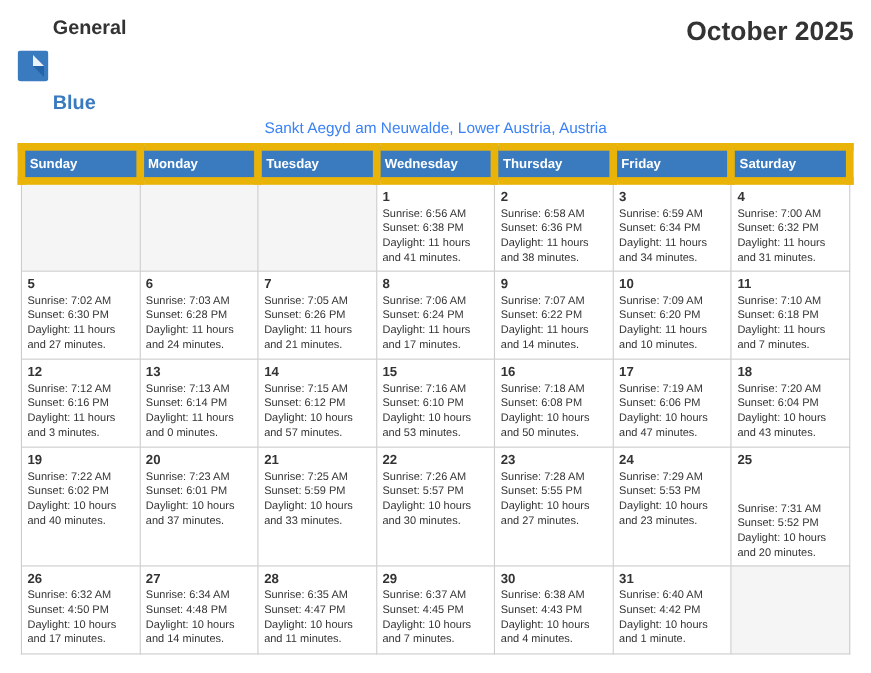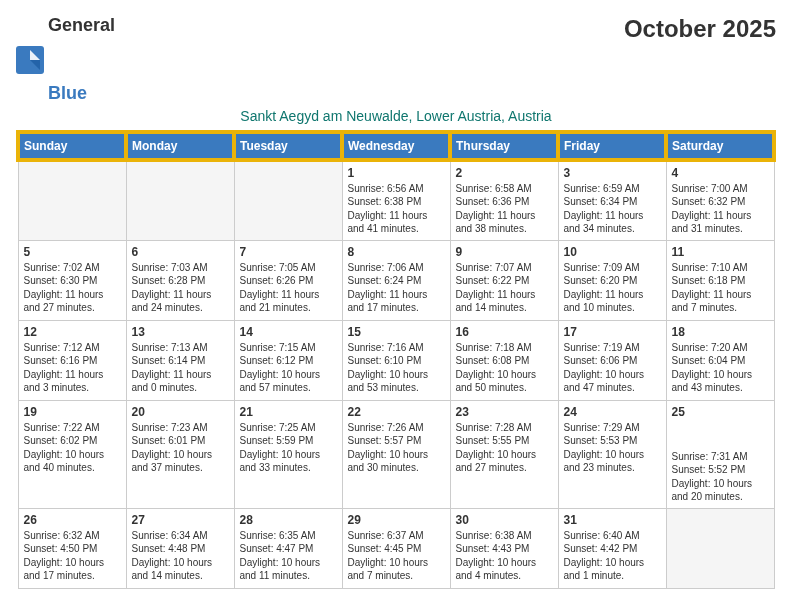--- a/index.html
+++ b/index.html
@@ -45,37 +45,37 @@
       text-align: right;
     }
     .month-title {
       font-size: 24px;
       font-weight: bold;
       color: #333;
       line-height: 1.1;
     }
     .subtitle {
       font-size: 14px;
-      color: #0f766e;
+      color: #3b82f6;
       text-align: center;
       margin-bottom: 6px;
     }
     table {
       width: 100%;
       border-collapse: collapse;
       table-layout: fixed;
     }
     th {
       background: #3a7abf;
       color: #fff;
       font-size: 12px;
       font-weight: bold;
       padding: 5px 4px;
       text-align: left;
-      border: 4px solid #eab308;
+      border: 7px solid #eab308;
     }
     td {
       border: 1px solid #ccc;
       vertical-align: top;
       padding: 4px 5px;
       height: 80px;
       font-size: 10.5px;
       color: #333;
       background: #fff;
     }

